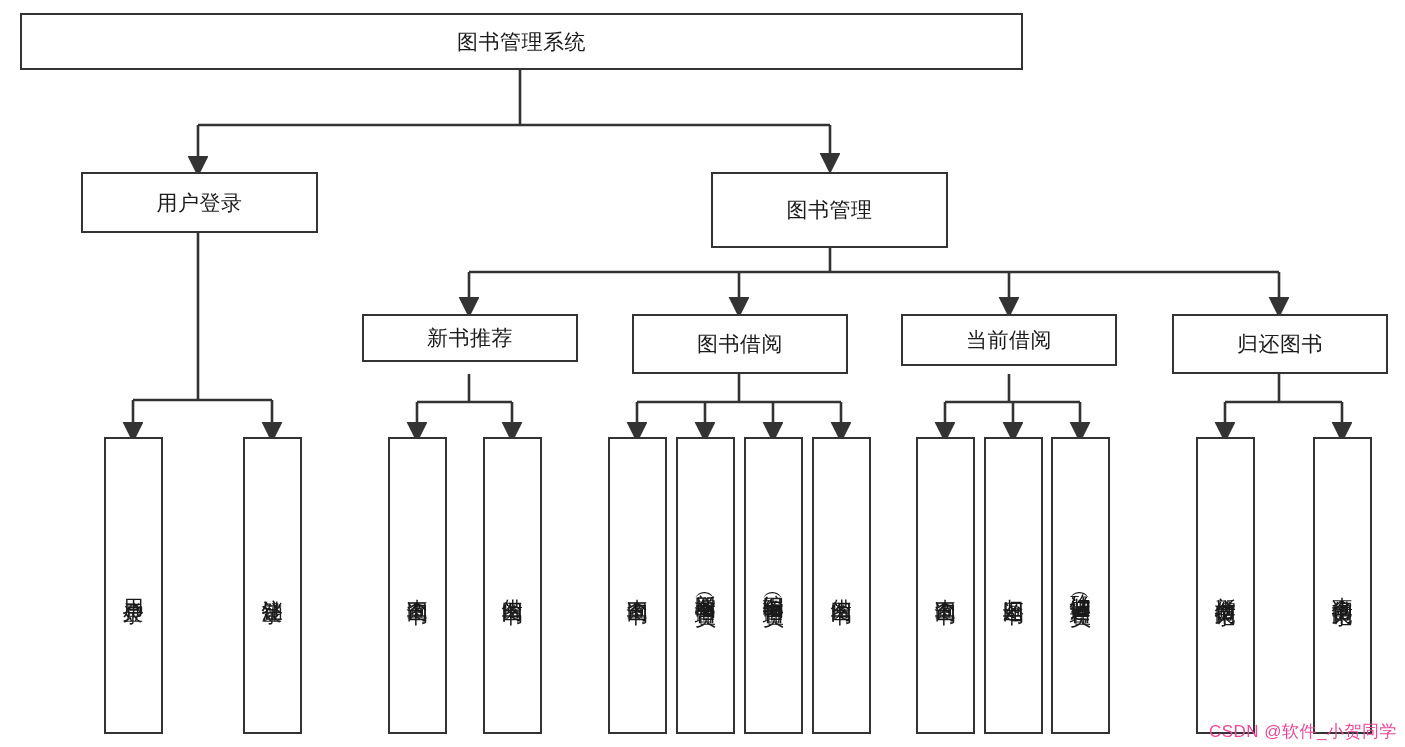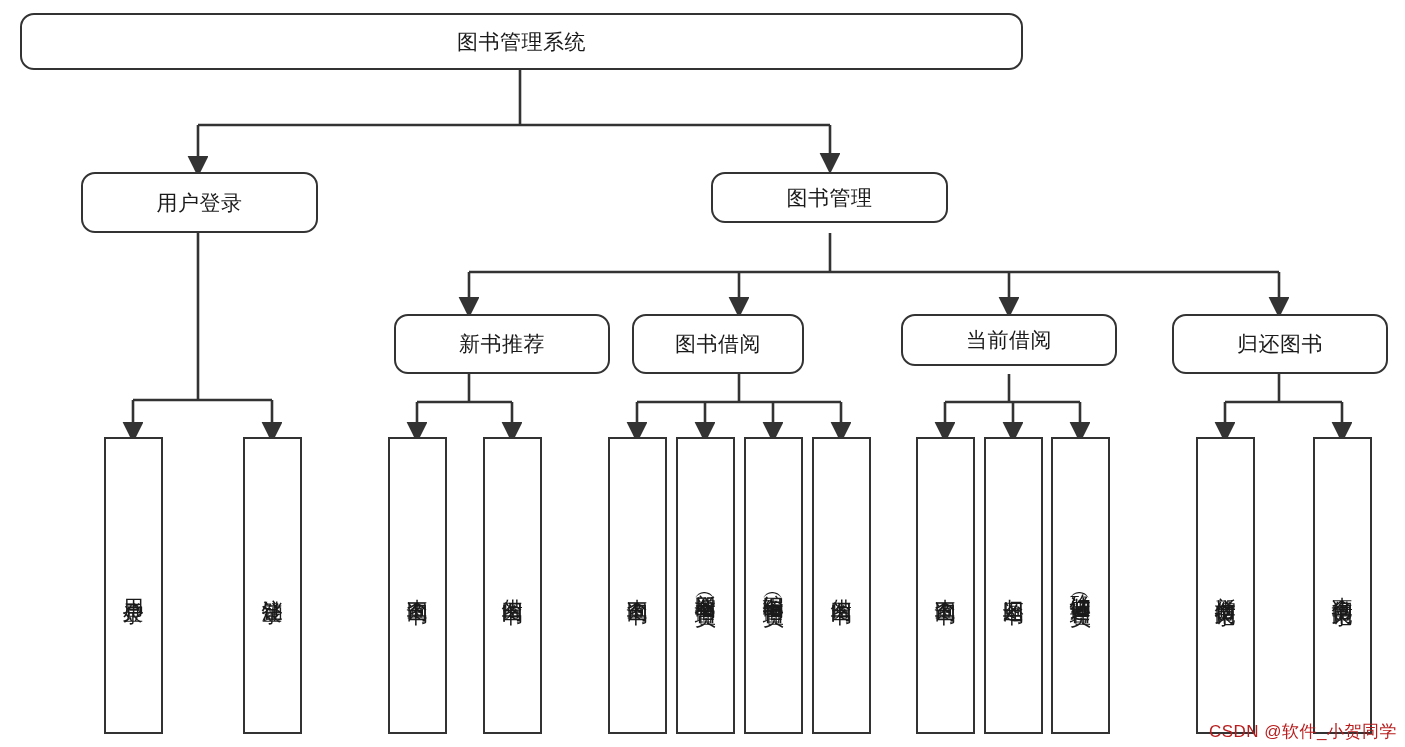--- a/index.html
+++ b/index.html
@@ -33,40 +33,39 @@
     color: #1a1a1a;
     display: flex;
     align-items: center;
     justify-content: center;
     text-align: center;
     line-height: 1.12;
   }
   .node.h {
     font-size: 21px;
     letter-spacing: 0.5px;
-    border-radius: 14px;
   }
   .node.v {
     font-size: 21px;
     writing-mode: vertical-rl;
     text-orientation: upright;
     letter-spacing: 2px;
     padding: 6px 0;
     overflow: hidden;
   }
   .node.v .txt {
     writing-mode: vertical-rl;
     text-orientation: upright;
   }
   #watermark {
     position: absolute;
     right: 8px;
     bottom: 4px;
     font-size: 17px;
-    color: #b91c1c;
+    color: #ec4899;
     white-space: nowrap;
     letter-spacing: 0.5px;
   }
 </style>
 </head>
 <body>
 
 <div id="canvas">
 
   <svg id="wires" viewBox="0 0 1405 747">
@@ -119,28 +118,28 @@
     </g>
   </svg>
 
   <div class="node h" style="left:20px; top:13px; width:1003px; height:57px;">
     <span class="txt">图书管理系统</span>
   </div>
 
   <div class="node h" style="left:81px; top:172px; width:237px; height:61px;">
     <span class="txt">用户登录</span>
   </div>
-  <div class="node h" style="left:711px; top:172px; width:237px; height:51px;">
+  <div class="node h" style="left:711px; top:172px; width:237px; height:76px;">
     <span class="txt">图书管理</span>
   </div>
 
-  <div class="node h" style="left:362px; top:314px; width:216px; height:60px;margin-left:32px;">
+  <div class="node h" style="left:362px; top:314px; width:216px; height:48px;">
     <span class="txt">新书推荐</span>
   </div>
-  <div class="node h" style="left:632px; top:314px; width:172px; height:60px;">
+  <div class="node h" style="left:632px; top:314px; width:216px; height:60px;">
     <span class="txt">图书借阅</span>
   </div>
   <div class="node h" style="left:901px; top:314px; width:216px; height:52px;">
     <span class="txt">当前借阅</span>
   </div>
   <div class="node h" style="left:1172px; top:314px; width:216px; height:60px;">
     <span class="txt">归还图书</span>
   </div>
 
   <div class="node v" style="left:104px; top:437px; width:59px; height:297px;">

